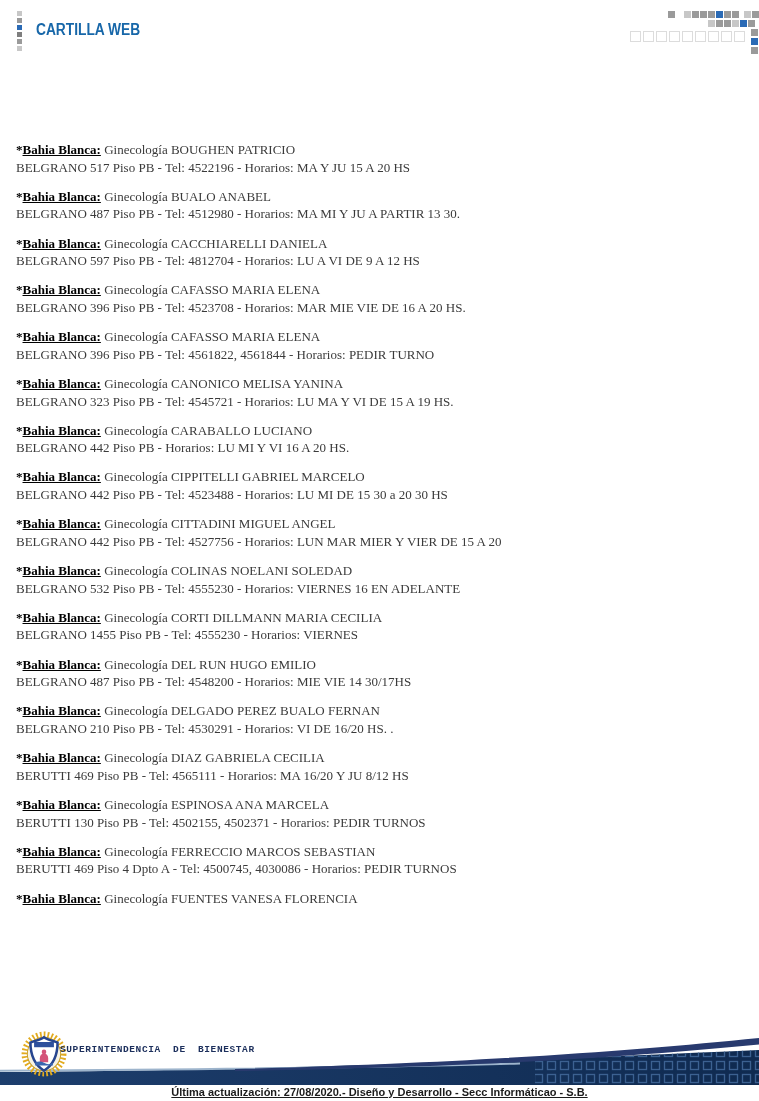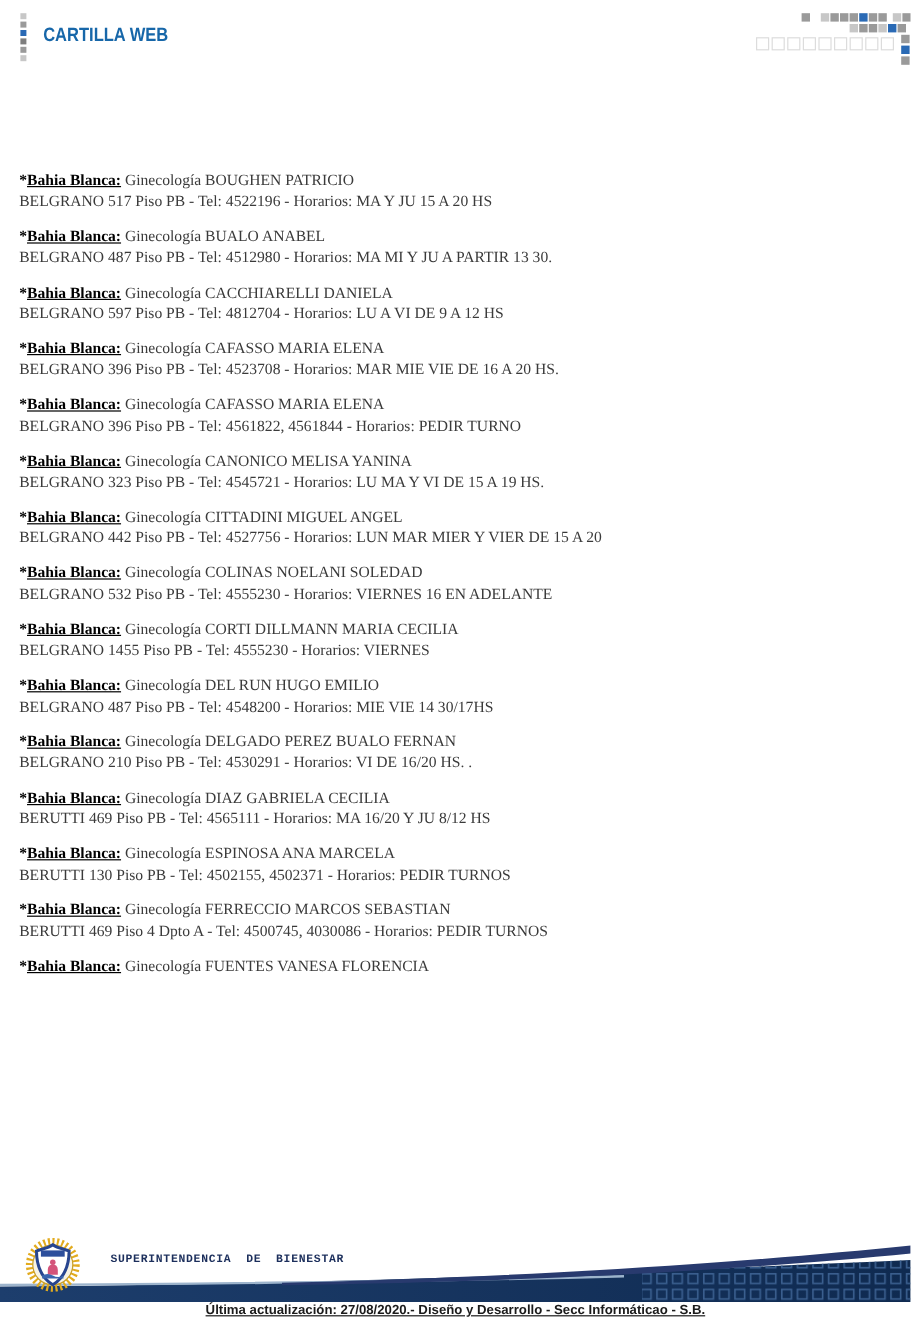--- a/index.html
+++ b/index.html
@@ -21,21 +21,21 @@
   .list{position:absolute;left:16px;top:141px;right:8px;font-size:13px;color:var(--text);}
   .entry{margin-bottom:11.6px;font-family:Liberation Serif, serif;}
   .entry .line{line-height:17.6px;white-space:nowrap;}
   .entry .ast{font-weight:bold;color:#000;}
   .entry .loc{font-weight:bold;color:#000;text-decoration:underline;}
   .entry .spec,.entry .pname{color:var(--text);}
 
   
   .footer-band{position:absolute;left:0;top:1034px;width:759px;height:52px;}
   .footer-logo{position:absolute;left:20px;top:1030px;width:48px;height:48px;z-index:3;}
-  .org-name{position:absolute;left:92px;top:1044px;font-family:"Liberation Mono",monospace;
+  .org-name{position:absolute;left:60px;top:1044px;font-family:"Liberation Mono",monospace;
       font-size:9.5px;font-weight:bold;color:var(--org_navy);letter-spacing:.6px;word-spacing:6px;
       white-space:nowrap;z-index:3;}
   .update-line{position:absolute;left:0;top:1086px;width:759px;text-align:center;
       font-size:11px;font-weight:bold;color:#1b1b1b;text-decoration:underline;z-index:3;}
 </style>
 </head>
 <body>
 
 <div class="page">
 
@@ -106,21 +106,29 @@
       <div class="line head"><span class="ast">*</span><span class="loc">Bahia Blanca:</span> <span class="spec">Ginecología</span> <span class="pname">CAFASSO MARIA ELENA</span></div>
       <div class="line detail">BELGRANO 396 Piso PB - Tel: 4561822, 4561844 - Horarios: PEDIR TURNO</div>
     </div>
 
     <div class="entry">
       <div class="line head"><span class="ast">*</span><span class="loc">Bahia Blanca:</span> <span class="spec">Ginecología</span> <span class="pname">CANONICO MELISA YANINA</span></div>
       <div class="line detail">BELGRANO 323 Piso PB - Tel: 4545721 - Horarios: LU MA Y VI DE 15 A 19 HS.</div>
     </div>
 
 
-
+    <div class="entry">
+      <div class="line head"><span class="ast">*</span><span class="loc">Bahia Blanca:</span> <span class="spec">Ginecología</span> <span class="pname">CARABALLO LUCIANO</span></div>
+      <div class="line detail">BELGRANO 442 Piso PB - Horarios: LU MI Y VI 16 A 20 HS.</div>
+    </div>
+
+    <div class="entry">
+      <div class="line head"><span class="ast">*</span><span class="loc">Bahia Blanca:</span> <span class="spec">Ginecología</span> <span class="pname">CIPPITELLI GABRIEL MARCELO</span></div>
+      <div class="line detail">BELGRANO 442 Piso PB - Tel: 4523488 - Horarios: LU MI DE 15 30 a 20 30 HS</div>
+    </div>
 
     <div class="entry">
       <div class="line head"><span class="ast">*</span><span class="loc">Bahia Blanca:</span> <span class="spec">Ginecología</span> <span class="pname">CITTADINI MIGUEL ANGEL</span></div>
       <div class="line detail">BELGRANO 442 Piso PB - Tel: 4527756 - Horarios: LUN MAR MIER Y VIER DE 15 A 20</div>
     </div>
 
     <div class="entry">
       <div class="line head"><span class="ast">*</span><span class="loc">Bahia Blanca:</span> <span class="spec">Ginecología</span> <span class="pname">COLINAS NOELANI SOLEDAD</span></div>
       <div class="line detail">BELGRANO 532 Piso PB - Tel: 4555230 - Horarios: VIERNES 16 EN ADELANTE</div>
     </div>

